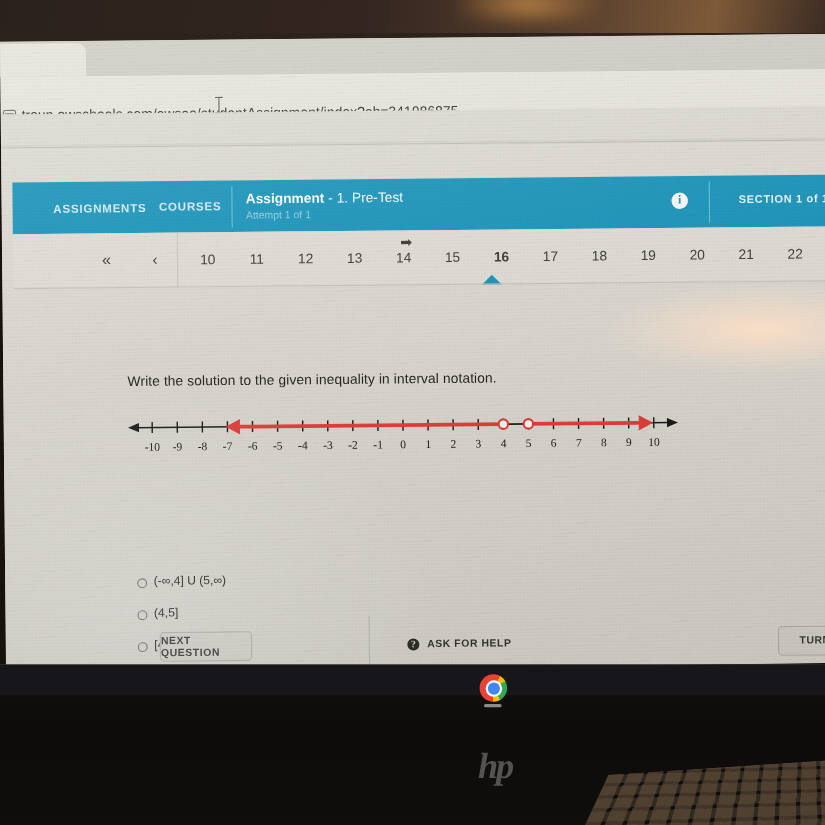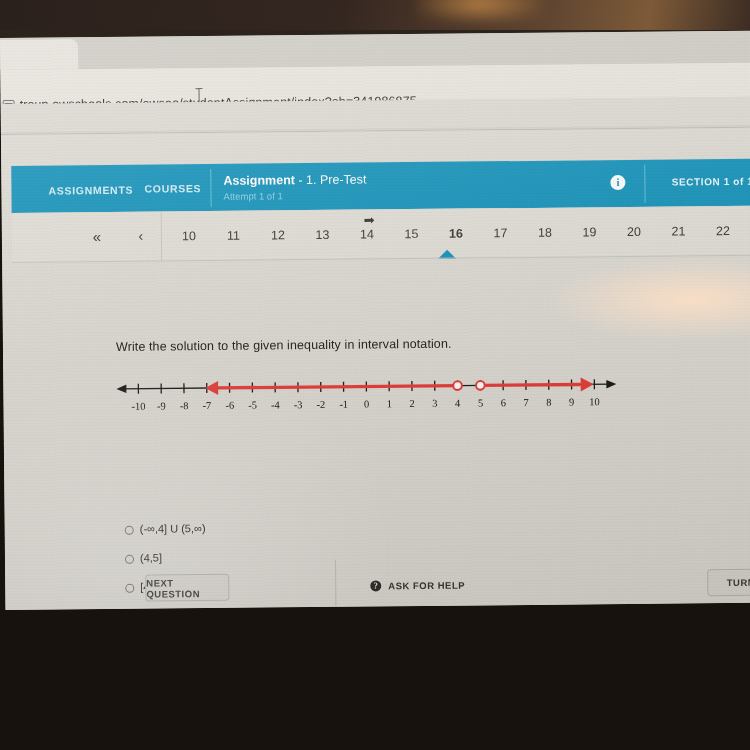--- a/index.html
+++ b/index.html
@@ -440,13 +440,21 @@
         <span class="help-icon">?</span>
         <span class="help-text">ASK FOR HELP</span>
       </div>
       <div class="btn btn-turnin">TURN IT</div>
     </div>
 
     <div class="screen-noise"></div>
     <div class="screen-glare"></div>
   </div>
 
+  <div class="laptop">
+    <div class="laptop-edge"></div>
+    <div class="taskbar-strip"></div>
+    <div class="chrome-logo"></div>
+    <div class="chrome-underline"></div>
+    <div class="hp-logo">hp</div>
+    <div class="keyboard"></div>
+  </div>
 </div>
 
 </body></html>

